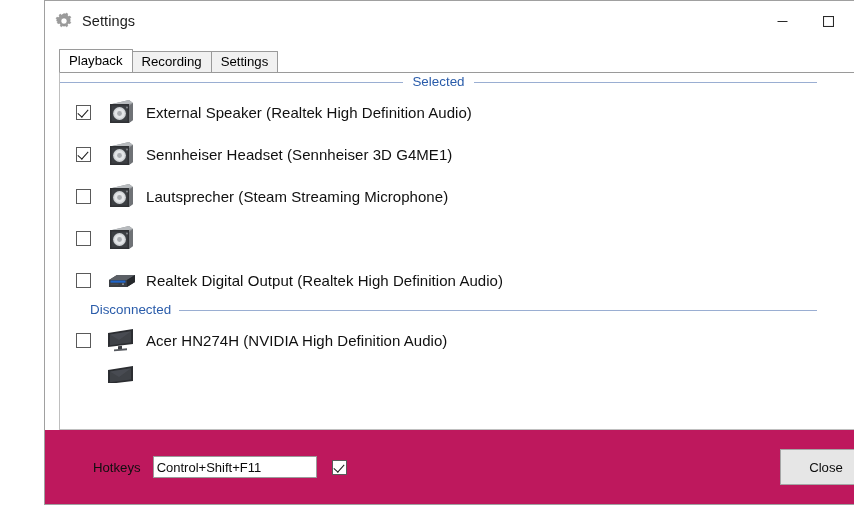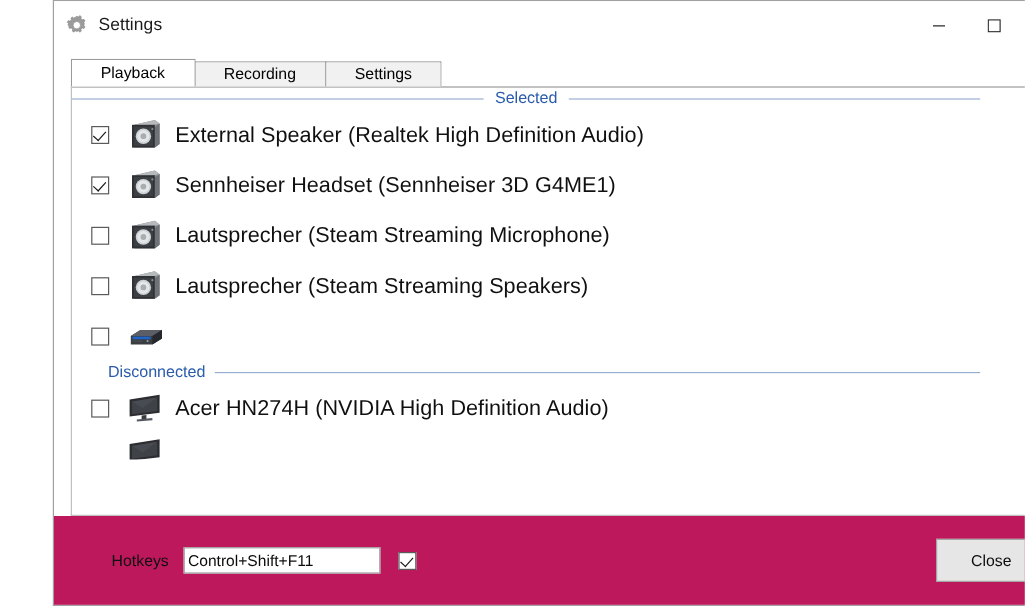--- a/index.html
+++ b/index.html
@@ -68,21 +68,21 @@
   }
   #tabstrip {
     display: flex;
     align-items: flex-end;
     height: 23px;
     position: relative;
     z-index: 2;
   }
   .tab {
     height: 21px;
-    padding: 0 24px;
+    padding: 0 9px;
     display: flex;
     align-items: center;
     font-size: 13.2px;
     color: #000000;
     border: 1px solid #9a9a9a;
     border-bottom: none;
     background: #f1f1f1;
     margin-right: -1px;
     line-height: 1;
     border-radius: 1px 1px 0 0;
@@ -164,21 +164,21 @@
   .dev-icon {
     width: 34px; height: 32px;
     flex: 0 0 34px;
     margin-right: 8px;
     display: flex;
     align-items: center;
     justify-content: center;
   }
   .dev-icon svg { display: block; }
   .dev-label {
-    font-size: 18px;
+    font-size: 15px;
     color: #101010;
     white-space: nowrap;
     letter-spacing: 0.05px;
   }
   .clipped-row {
     height: 22px;
     padding-left: 16px;
     display: flex;
     align-items: flex-start;
     overflow: hidden;
@@ -404,35 +404,35 @@
             <polygon points="6,6 23,2 27,5 10,9" fill="#b7babd"></polygon>
             <polygon points="27,5 27,22 23,25 23,8" fill="#6f7276"></polygon>
             <rect x="4" y="6" width="19" height="19" fill="#2f3134"></rect>
             <rect x="5.5" y="7.5" width="16" height="16" fill="#3c3f43"></rect>
             <circle cx="13.5" cy="15.5" r="6.4" fill="#cfd2d5"></circle>
             <circle cx="13.5" cy="15.5" r="5.0" fill="#e4e6e8"></circle>
             <circle cx="13.5" cy="15.5" r="2.4" fill="#a9acb0"></circle>
             <circle cx="21" cy="9.5" r="0.9" fill="#8c8f93"></circle>
           </svg>
         </span>
-        <span class="dev-label">Lautsprecher (Steam Streaming Speakers)</span>
       </div>
 
       <div class="device-row">
         <span class="cbox"></span>
         <span class="dev-icon">
           <svg width="32" height="22" viewBox="0 0 32 22">
             <polygon points="4,11 12,6 30,6 30,13 22,18 4,18" fill="#3a3d42"></polygon>
             <polygon points="4,11 12,6 30,6 22,11" fill="#5b5f65"></polygon>
             <polygon points="30,6 30,13 22,18 22,11" fill="#25282c"></polygon>
             <rect x="5.5" y="11.5" width="15" height="2.2" fill="#1f64c8"></rect>
             <rect x="5.5" y="14.6" width="8" height="1.2" fill="#4a4e54"></rect>
             <circle cx="18" cy="15.2" r="0.9" fill="#9aa0a6"></circle>
           </svg>
         </span>
+        <span class="dev-label">Realtek Digital Output (Realtek High Definition Audio)</span>
       </div>
 
       <div class="section-head left">
         <div class="rule lead"></div>
         <div class="label">Disconnected</div>
         <div class="rule"></div>
       </div>
 
       <div class="device-row">
         <span class="cbox"></span>

